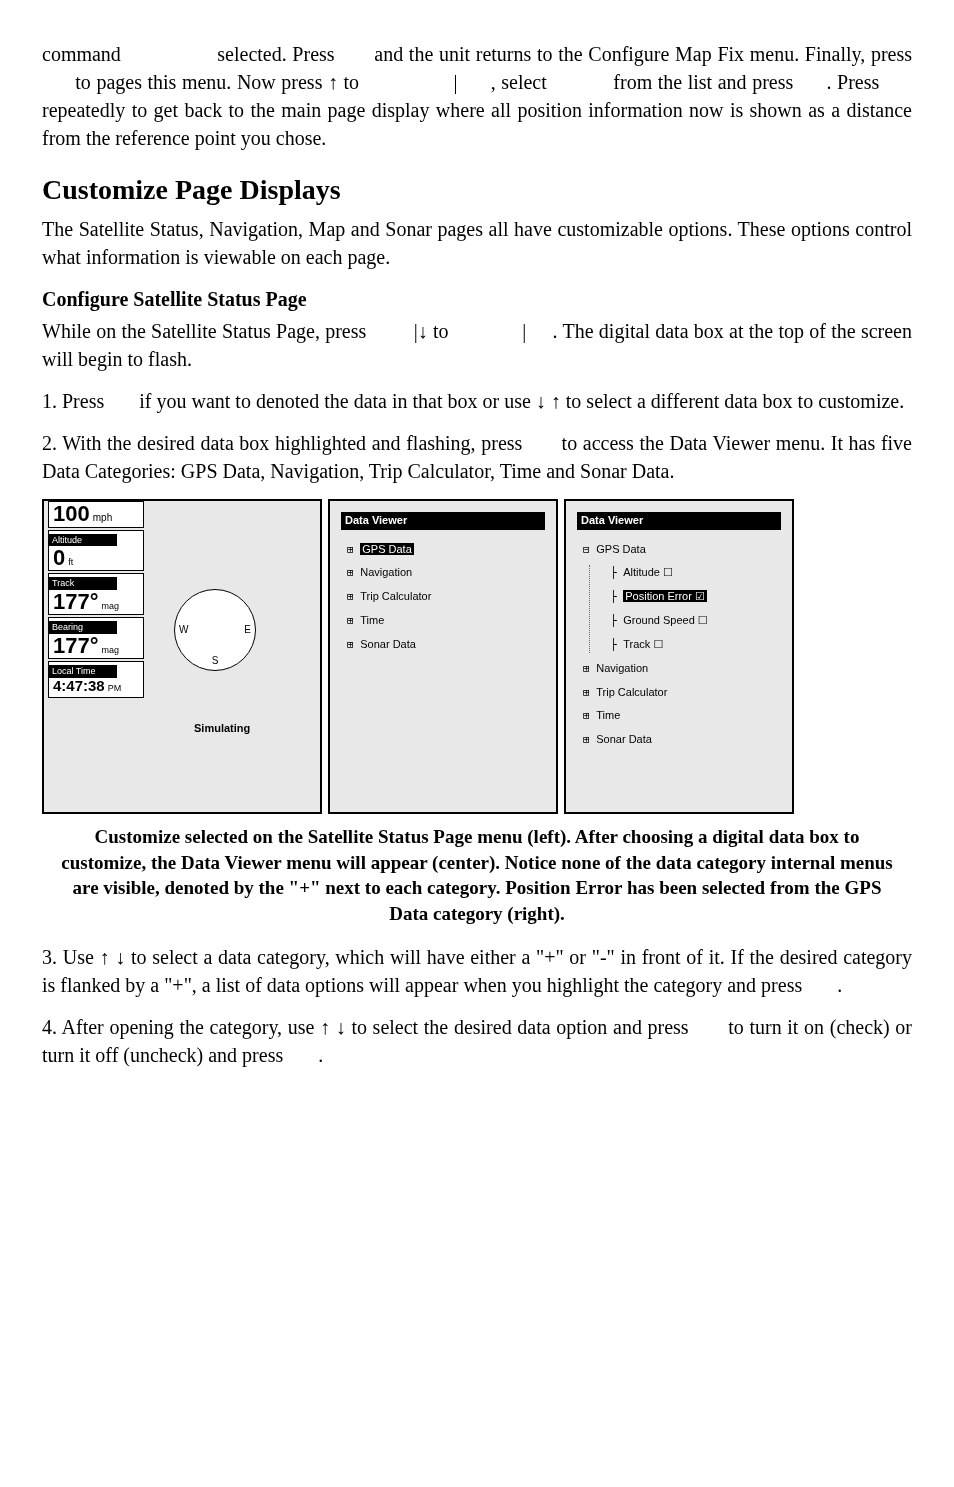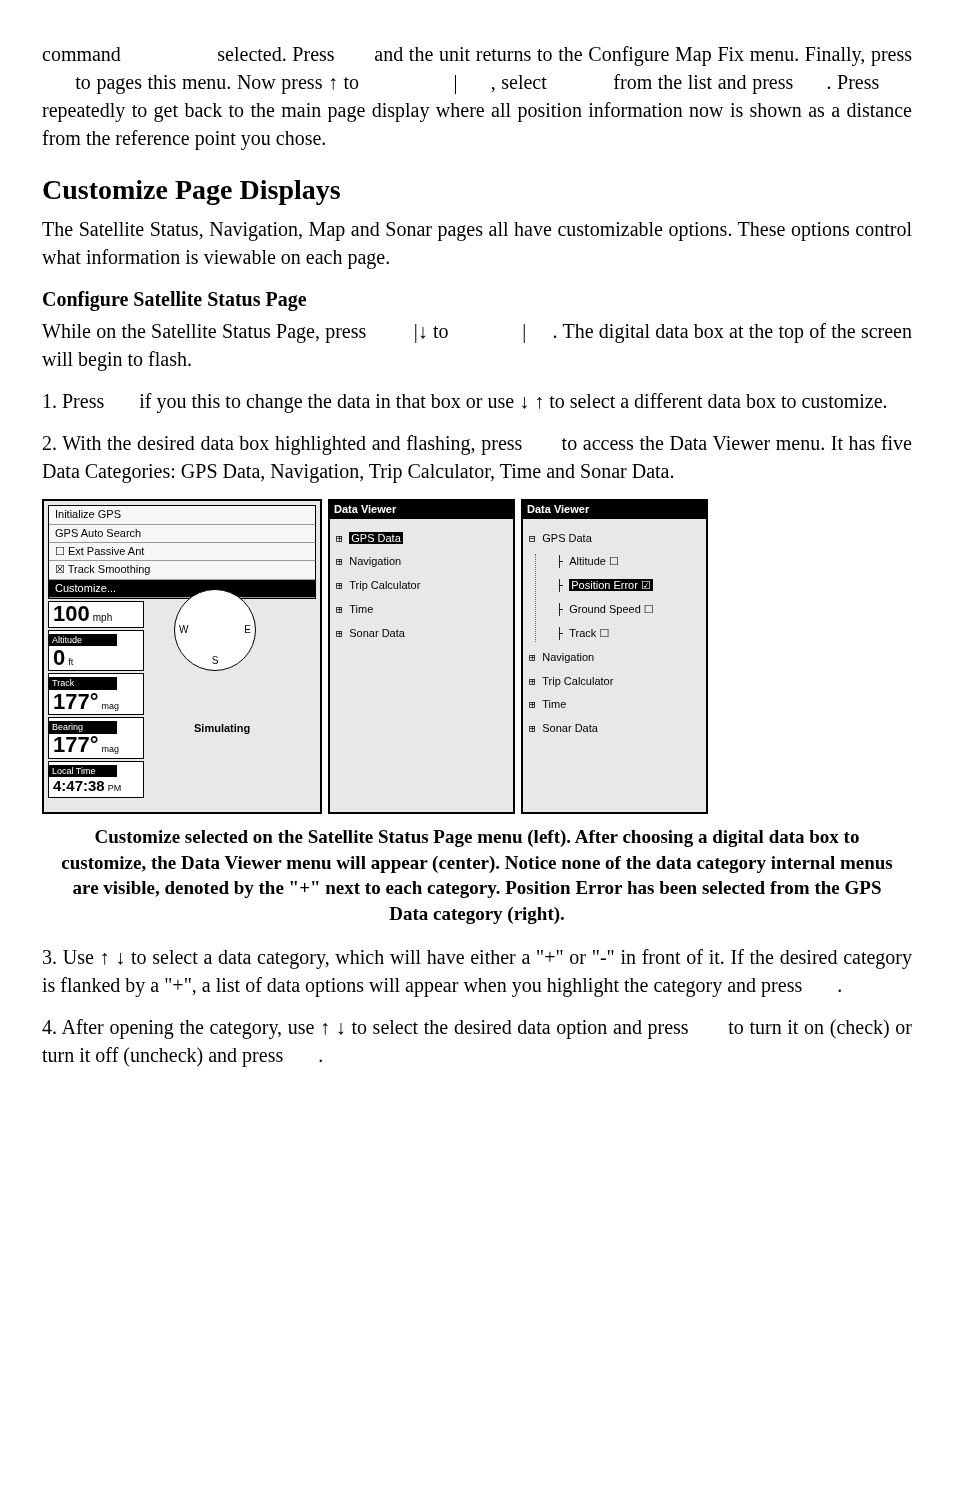--- a/index.html
+++ b/index.html
@@ -43,21 +43,21 @@
   .compass .w { left: 4px; } .compass .e { right: 4px; }
   .compass .s { bottom: 2px; }
   .simulating { position: absolute; top: 220px; left: 150px; font-weight: bold; font-size: 11px; }
   .row2 { display: flex; gap: 2px; margin: 0 4px 2px 4px; }
   .row2 > div { flex: 1; }
   .halfbox { background: #fff; border: 1px solid #000; padding: 1px 4px; }
   .halflabel { background: #000; color: #fff; font-size: 9px; padding: 0 3px; display: block; margin: -1px -4px 1px -4px; }
   .halfval { font-size: 14px; font-weight: bold; }
 
   
-  .tree-panel { width: 187px; height: 315px; padding: 0; }
+  .tree-panel { width: 230px; height: 315px; padding: 11px; }
   .tree-title { background: #000; color: #fff; font-size: 11px; padding: 1px 4px; font-weight: bold; }
   .tree { padding: 4px 6px; font-size: 11px; line-height: 1.35; }
   .tree .node { white-space: nowrap; margin-top: 8px; }
   .tree .exp::before { content: "⊞ "; font-family: monospace; }
   .tree .col::before { content: "⊟ "; font-family: monospace; }
   .tree .indent1 { padding-left: 14px; }
   .tree .indent1::before { content: "├ "; font-family: monospace; }
   .tree .checkbox::after { content: " ☐"; }
   .tree .checkboxOn::after { content: " ☑"; }
   .tree .selected { background: #000; color: #fff; padding: 0 2px; }
@@ -101,39 +101,32 @@
   <span>|</span><span class="arrow">↓</span><span> to</span>
   &nbsp;&nbsp;&nbsp;&nbsp;&nbsp;&nbsp;&nbsp;&nbsp;&nbsp;&nbsp;&nbsp;&nbsp;
   <span>|</span>
   &nbsp;&nbsp;&nbsp;
   <span>. The digital data box at the top of the screen will begin to flash.</span>
 </p>
 
 <p>
   <span>1. Press</span>
   &nbsp;&nbsp;&nbsp;&nbsp;&nbsp;
-  <span>if you this to change the data in that box or use </span><span class="arrow">↓</span> <span class="arrow">↑</span><span> to select a different data box to customize.</span>
+  <span>if you want to denoted the data in that box or use </span><span class="arrow">↓</span> <span class="arrow">↑</span><span> to select a different data box to customize.</span>
 </p>
 
 <p>
   <span>2. With the desired data box highlighted and flashing, press</span>
   &nbsp;&nbsp;&nbsp;&nbsp;&nbsp;
   <span>to access the Data Viewer menu. It has five Data Categories: GPS Data, Navigation, Trip Calculator, Time and Sonar Data.</span>
 </p>
 
 <div class="figrow">
 
   <div class="panel menu-panel">
-    <div class="menu-list">
-      <div class="menu-item">Initialize GPS</div>
-      <div class="menu-item">GPS Auto Search</div>
-      <div class="menu-item unchecked">Ext Passive Ant</div>
-      <div class="menu-item checked">Track Smoothing</div>
-      <div class="menu-item selected">Customize...</div>
-    </div>
 
     <div class="data-box" style="width:86px;">
       <span class="value">100</span>
       <span style="font-size:10px;">mph</span>
     </div>
     <div class="data-box" style="width:86px;">
       <span class="label">Altitude</span><br>
       <span class="value">0</span>
       <span style="font-size:9px;">ft</span>
     </div>

